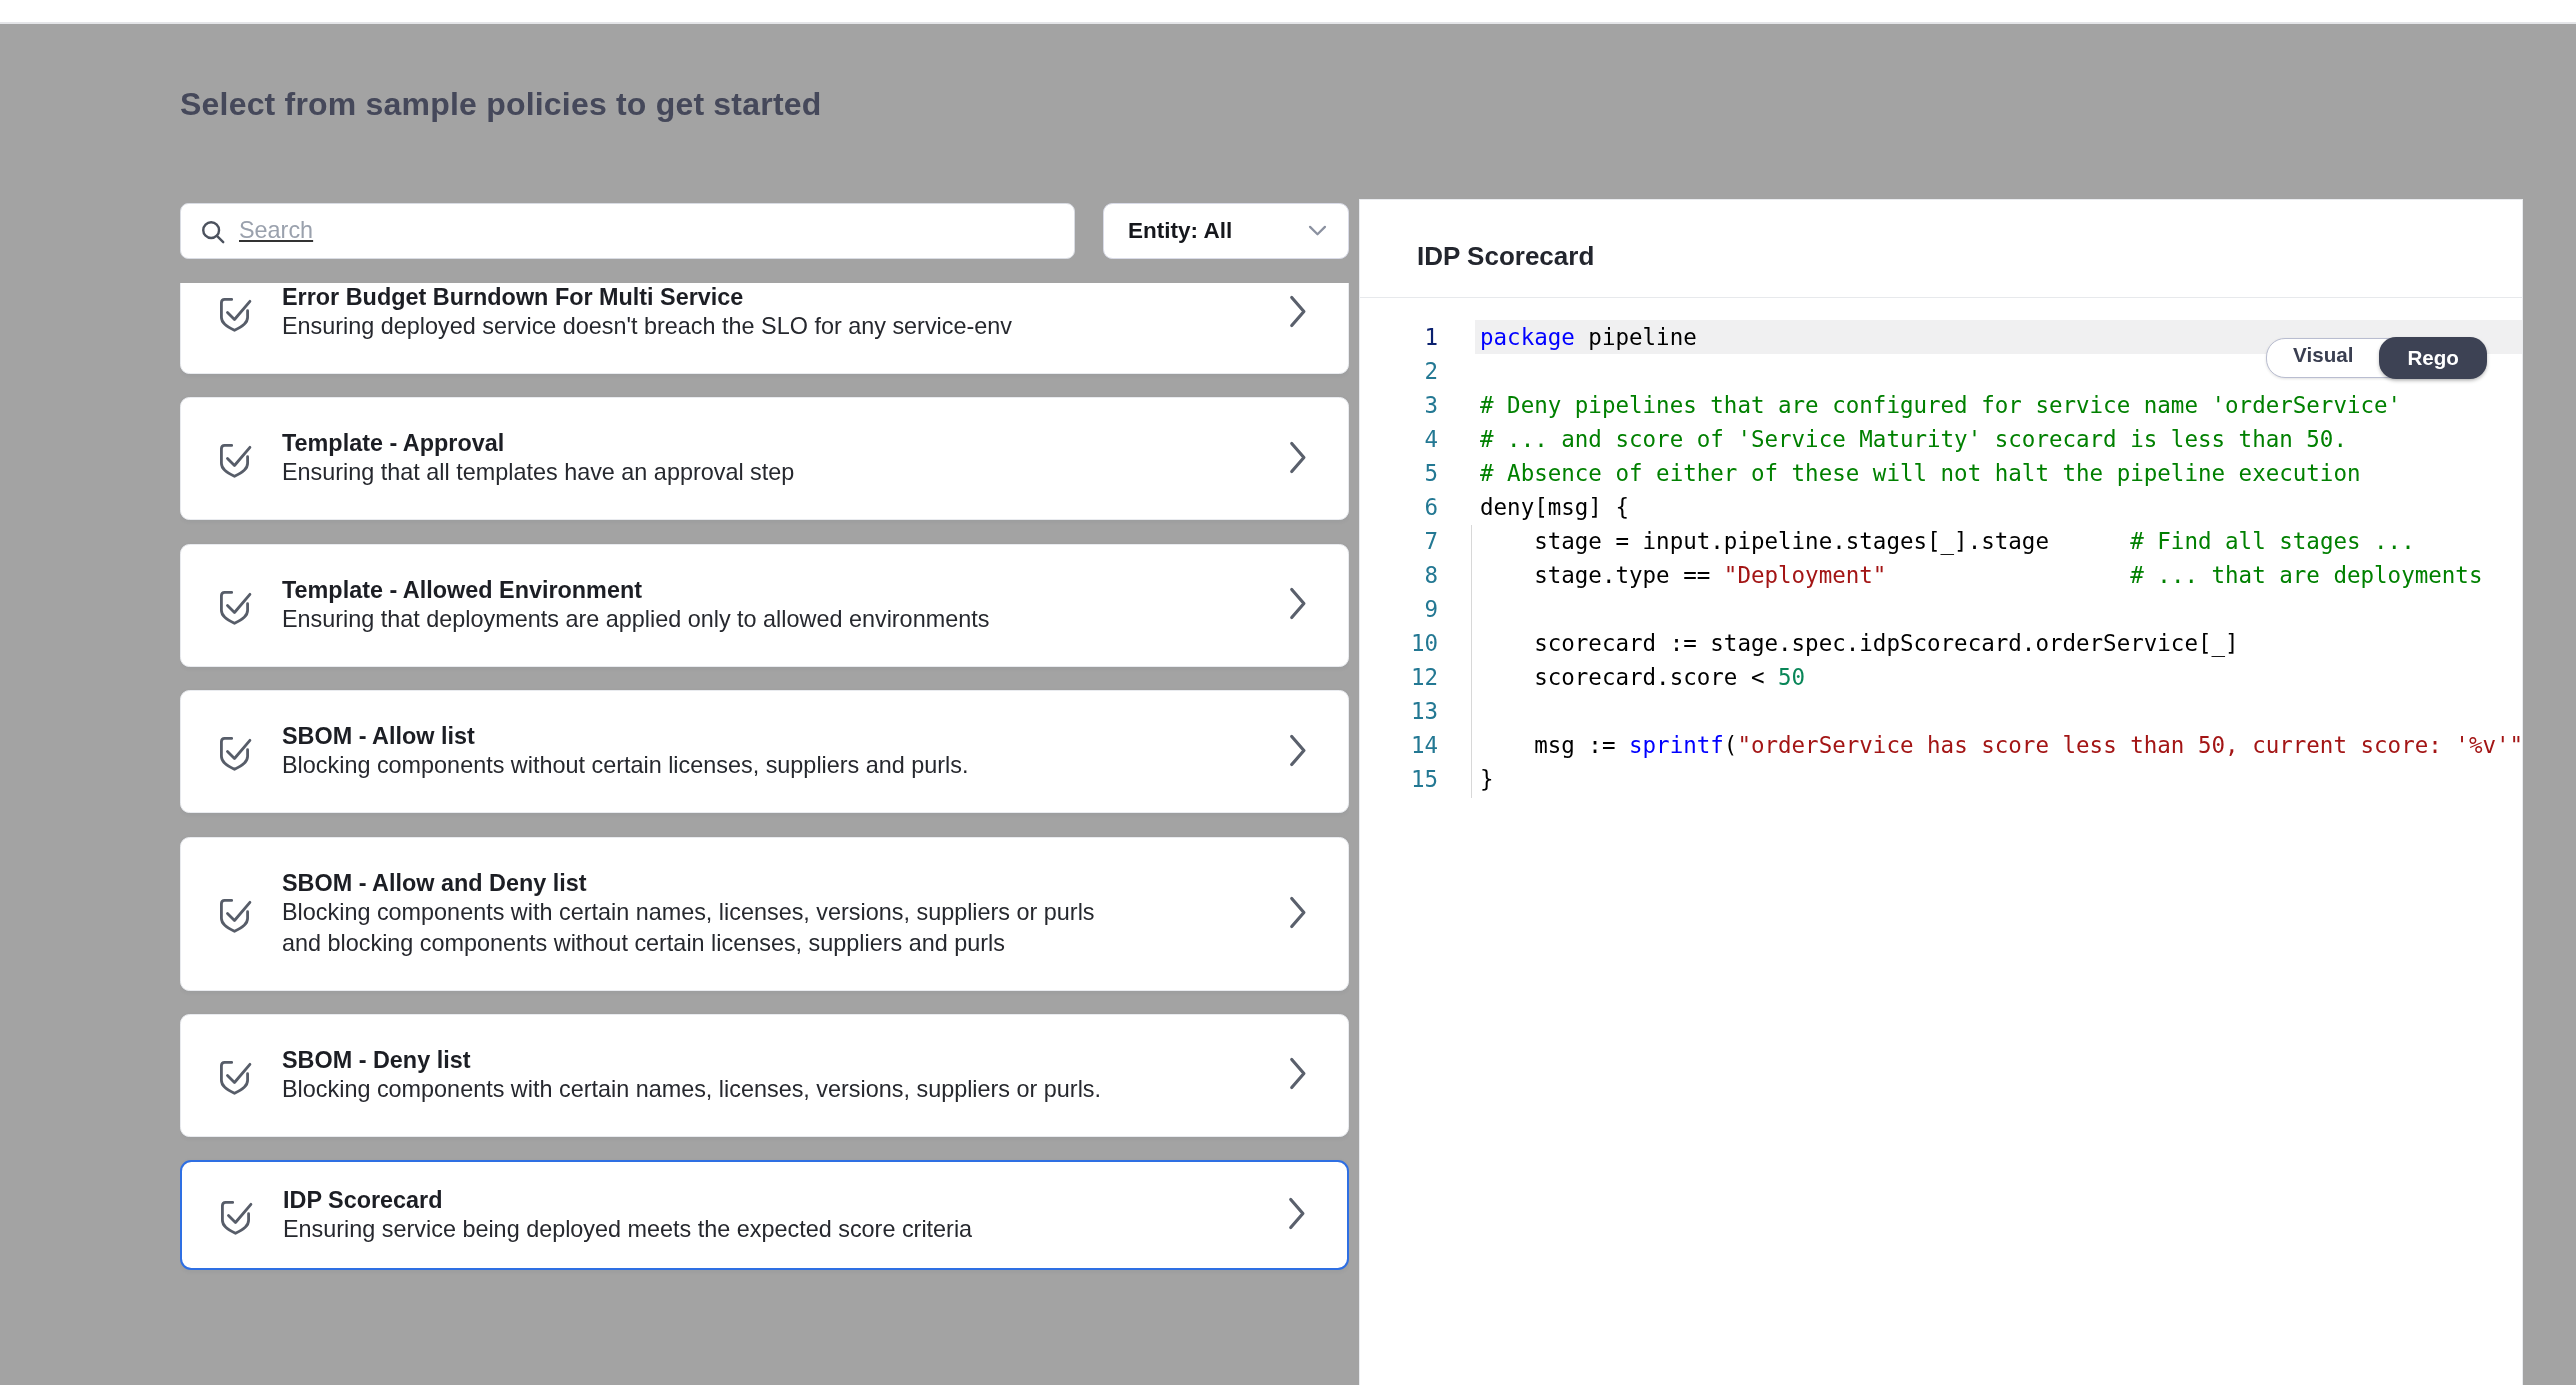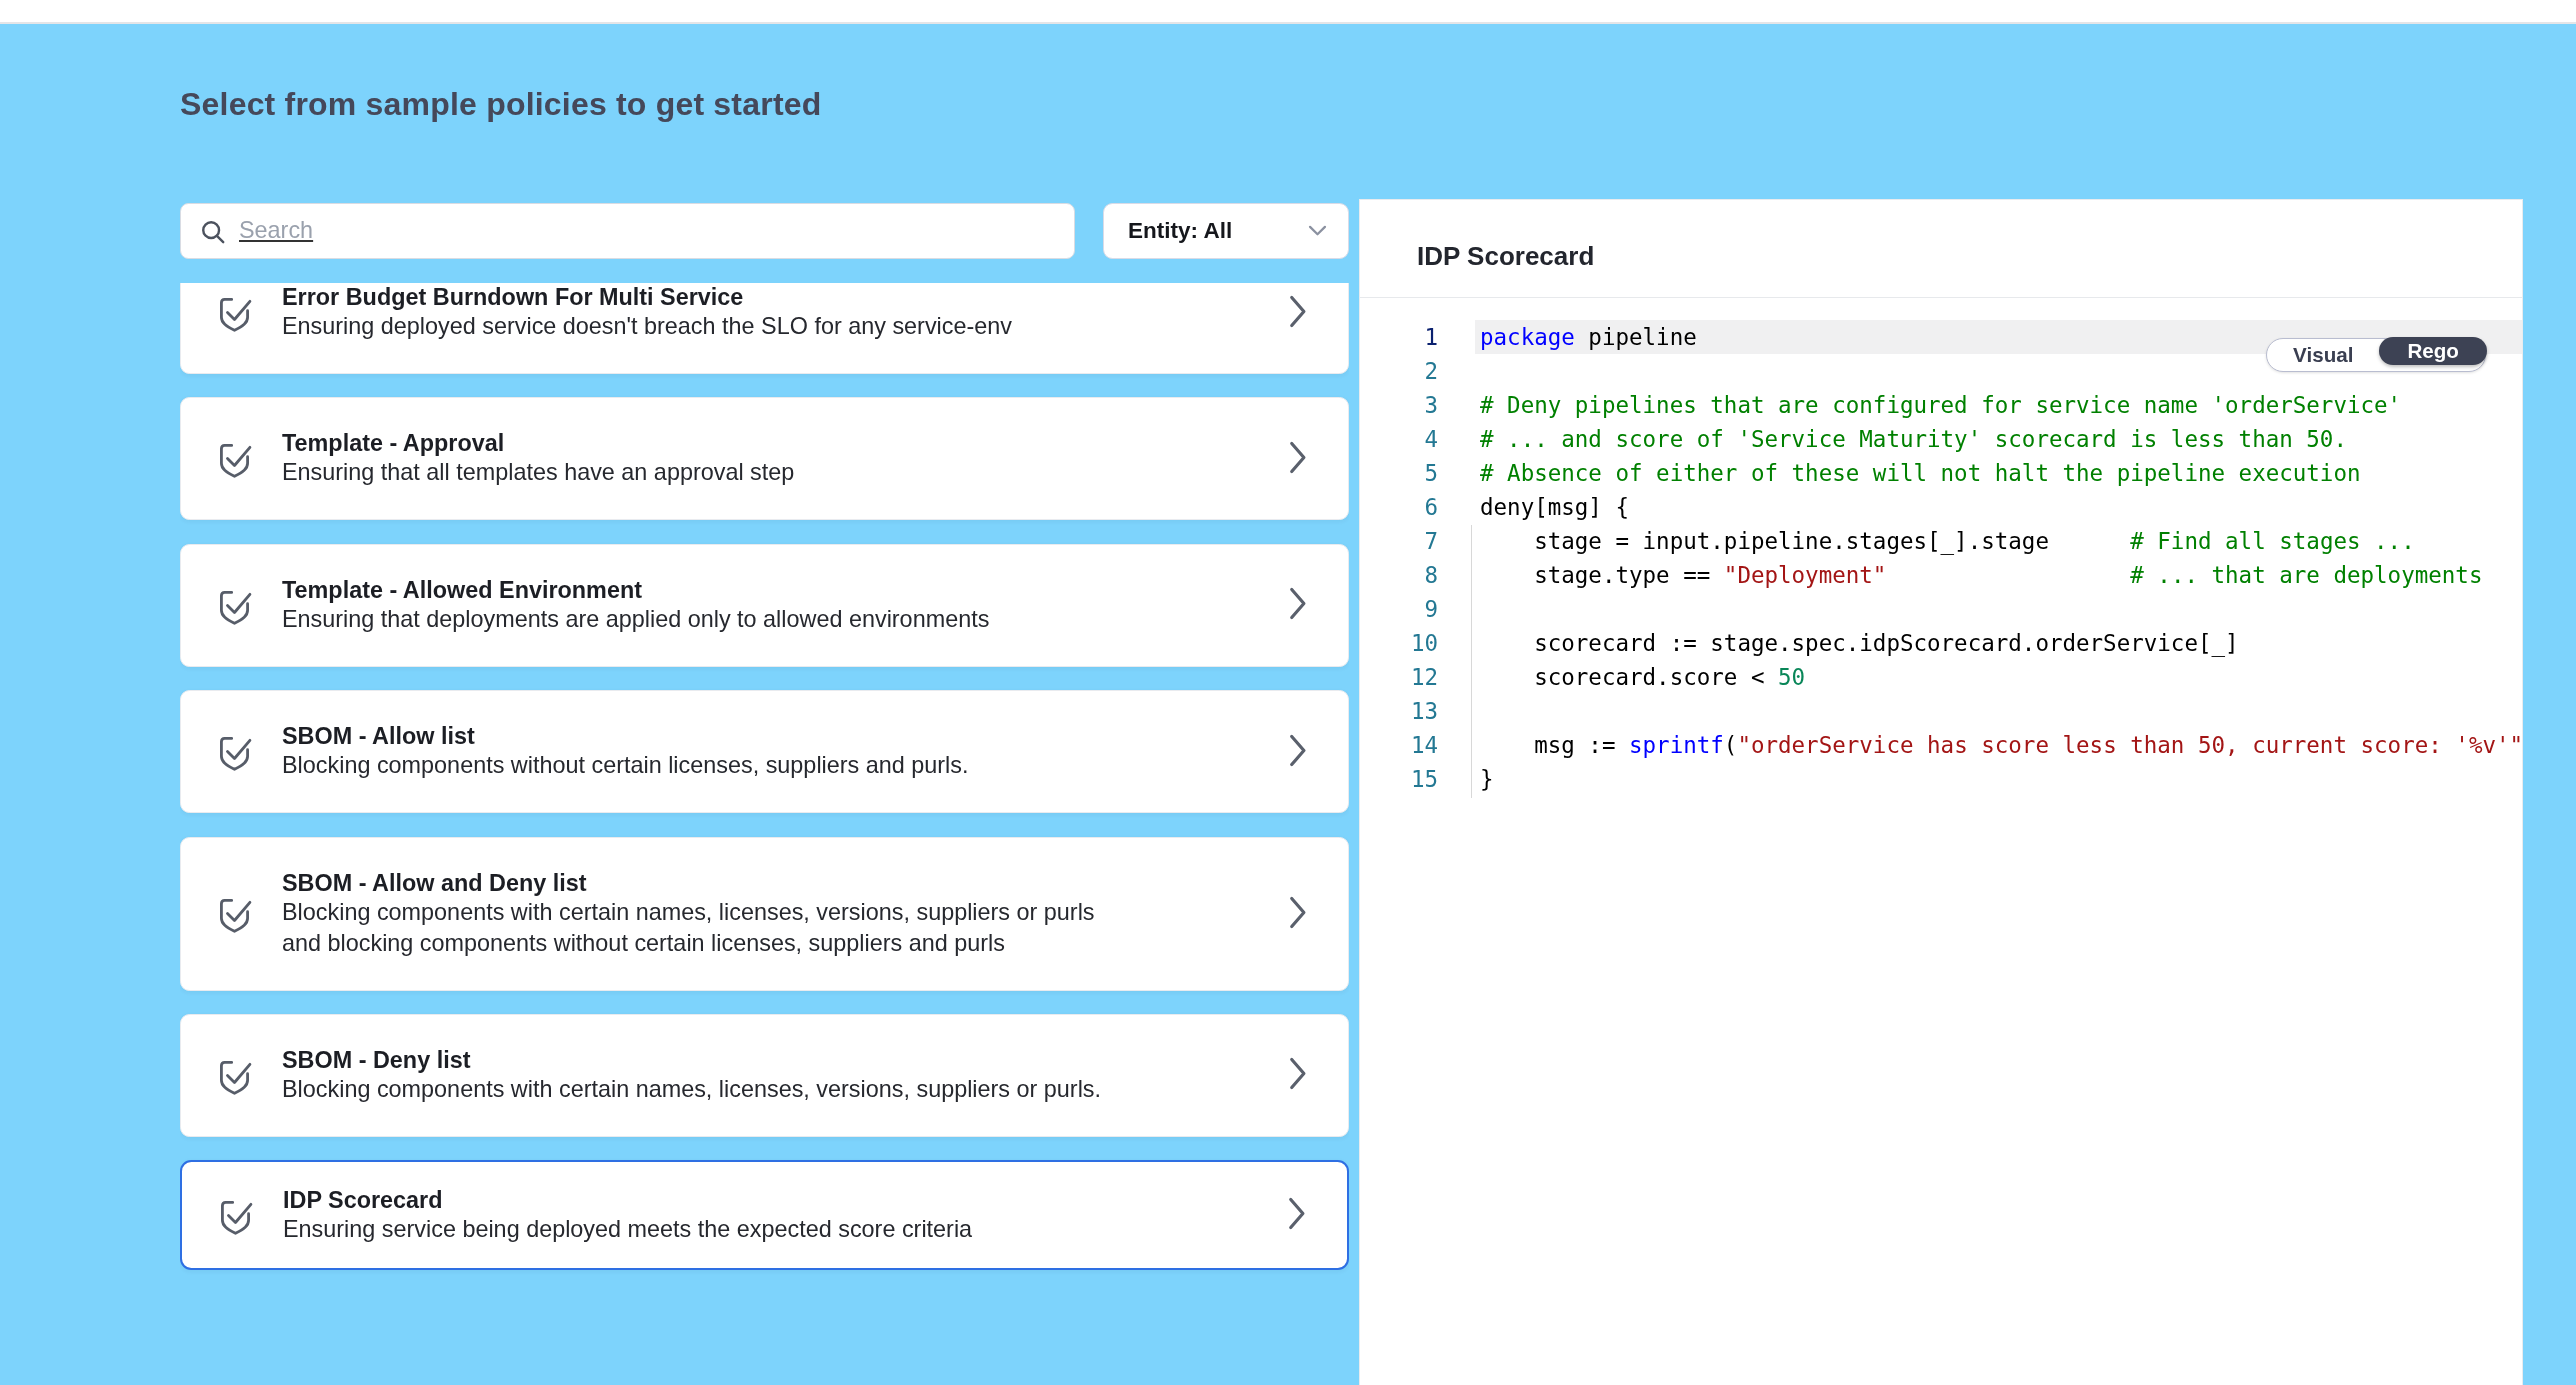--- a/index.html
+++ b/index.html
@@ -1,17 +1,17 @@
 <!DOCTYPE html>
 <html style="font-size:15px"><head>
 <meta charset="utf-8">
 <style>
   html,body{margin:0;padding:0;background:#fff;}
   *{box-sizing:border-box;}
-  .screen{position:relative;width:2576px;height:1385px;background:#7dd3fc;overflow:hidden;
+  .screen{position:relative;width:2576px;height:1385px;background:#a3a3a3;overflow:hidden;
           font-family:"Liberation Sans",sans-serif;}
   .top-bar{position:absolute;top:0;left:0;right:0;height:24px;background:#ffffff;
            border-bottom:2.8px solid #e4e5e8;}
   .page-title{position:absolute;left:180px;top:86px;margin:0;font-size:32px;font-weight:700;
               color:#45485a;letter-spacing:0.2px;}
 
   
   .search-box{position:absolute;left:180px;top:203px;width:895px;height:56px;background:#fff;
               border:1.9px solid #d9dce3;border-radius:8.4px;}
   .search-box svg{position:absolute;left:19px;top:15px;}
@@ -55,21 +55,21 @@
   .tok-c{color:#008000;}
   .tok-s{color:#a31515;}
   .tok-n{color:#098658;}
   .indent-guide{position:absolute;left:111px;top:226px;height:273px;width:0;border-left:1.9px solid #d8d8d8;}
 
   .view-toggle{position:absolute;top:39px;right:36px;display:flex;background:#fff;
               border:1.9px solid #b9bdd0;border-radius:19px;box-shadow:0 0.9px 2.8px rgba(0,0,0,.12);}
   .view-toggle button{border:none;background:transparent;font-family:"Liberation Sans",sans-serif;
               font-size:20.6px;font-weight:700;color:#3a3f51;padding:0 26px;height:32px;
               border-radius:17px;cursor:pointer;text-align:center;}
-  .view-toggle button.active{background:#3d4254;color:#fff;margin:-1.9px -1.9px -1.9px 0;height:28px;
+  .view-toggle button.active{background:#3d4254;color:#fff;margin:-1.9px -1.9px -1.9px 0;height:42px;
               padding:0 28px;box-shadow:0 1.9px 3.7px rgba(0,0,0,.25);}
 </style>
 </head>
 <body>
 
 <div class="screen">
 
   <div class="top-bar"></div>
 
   <h1 class="page-title">Select from sample policies to get started</h1>

